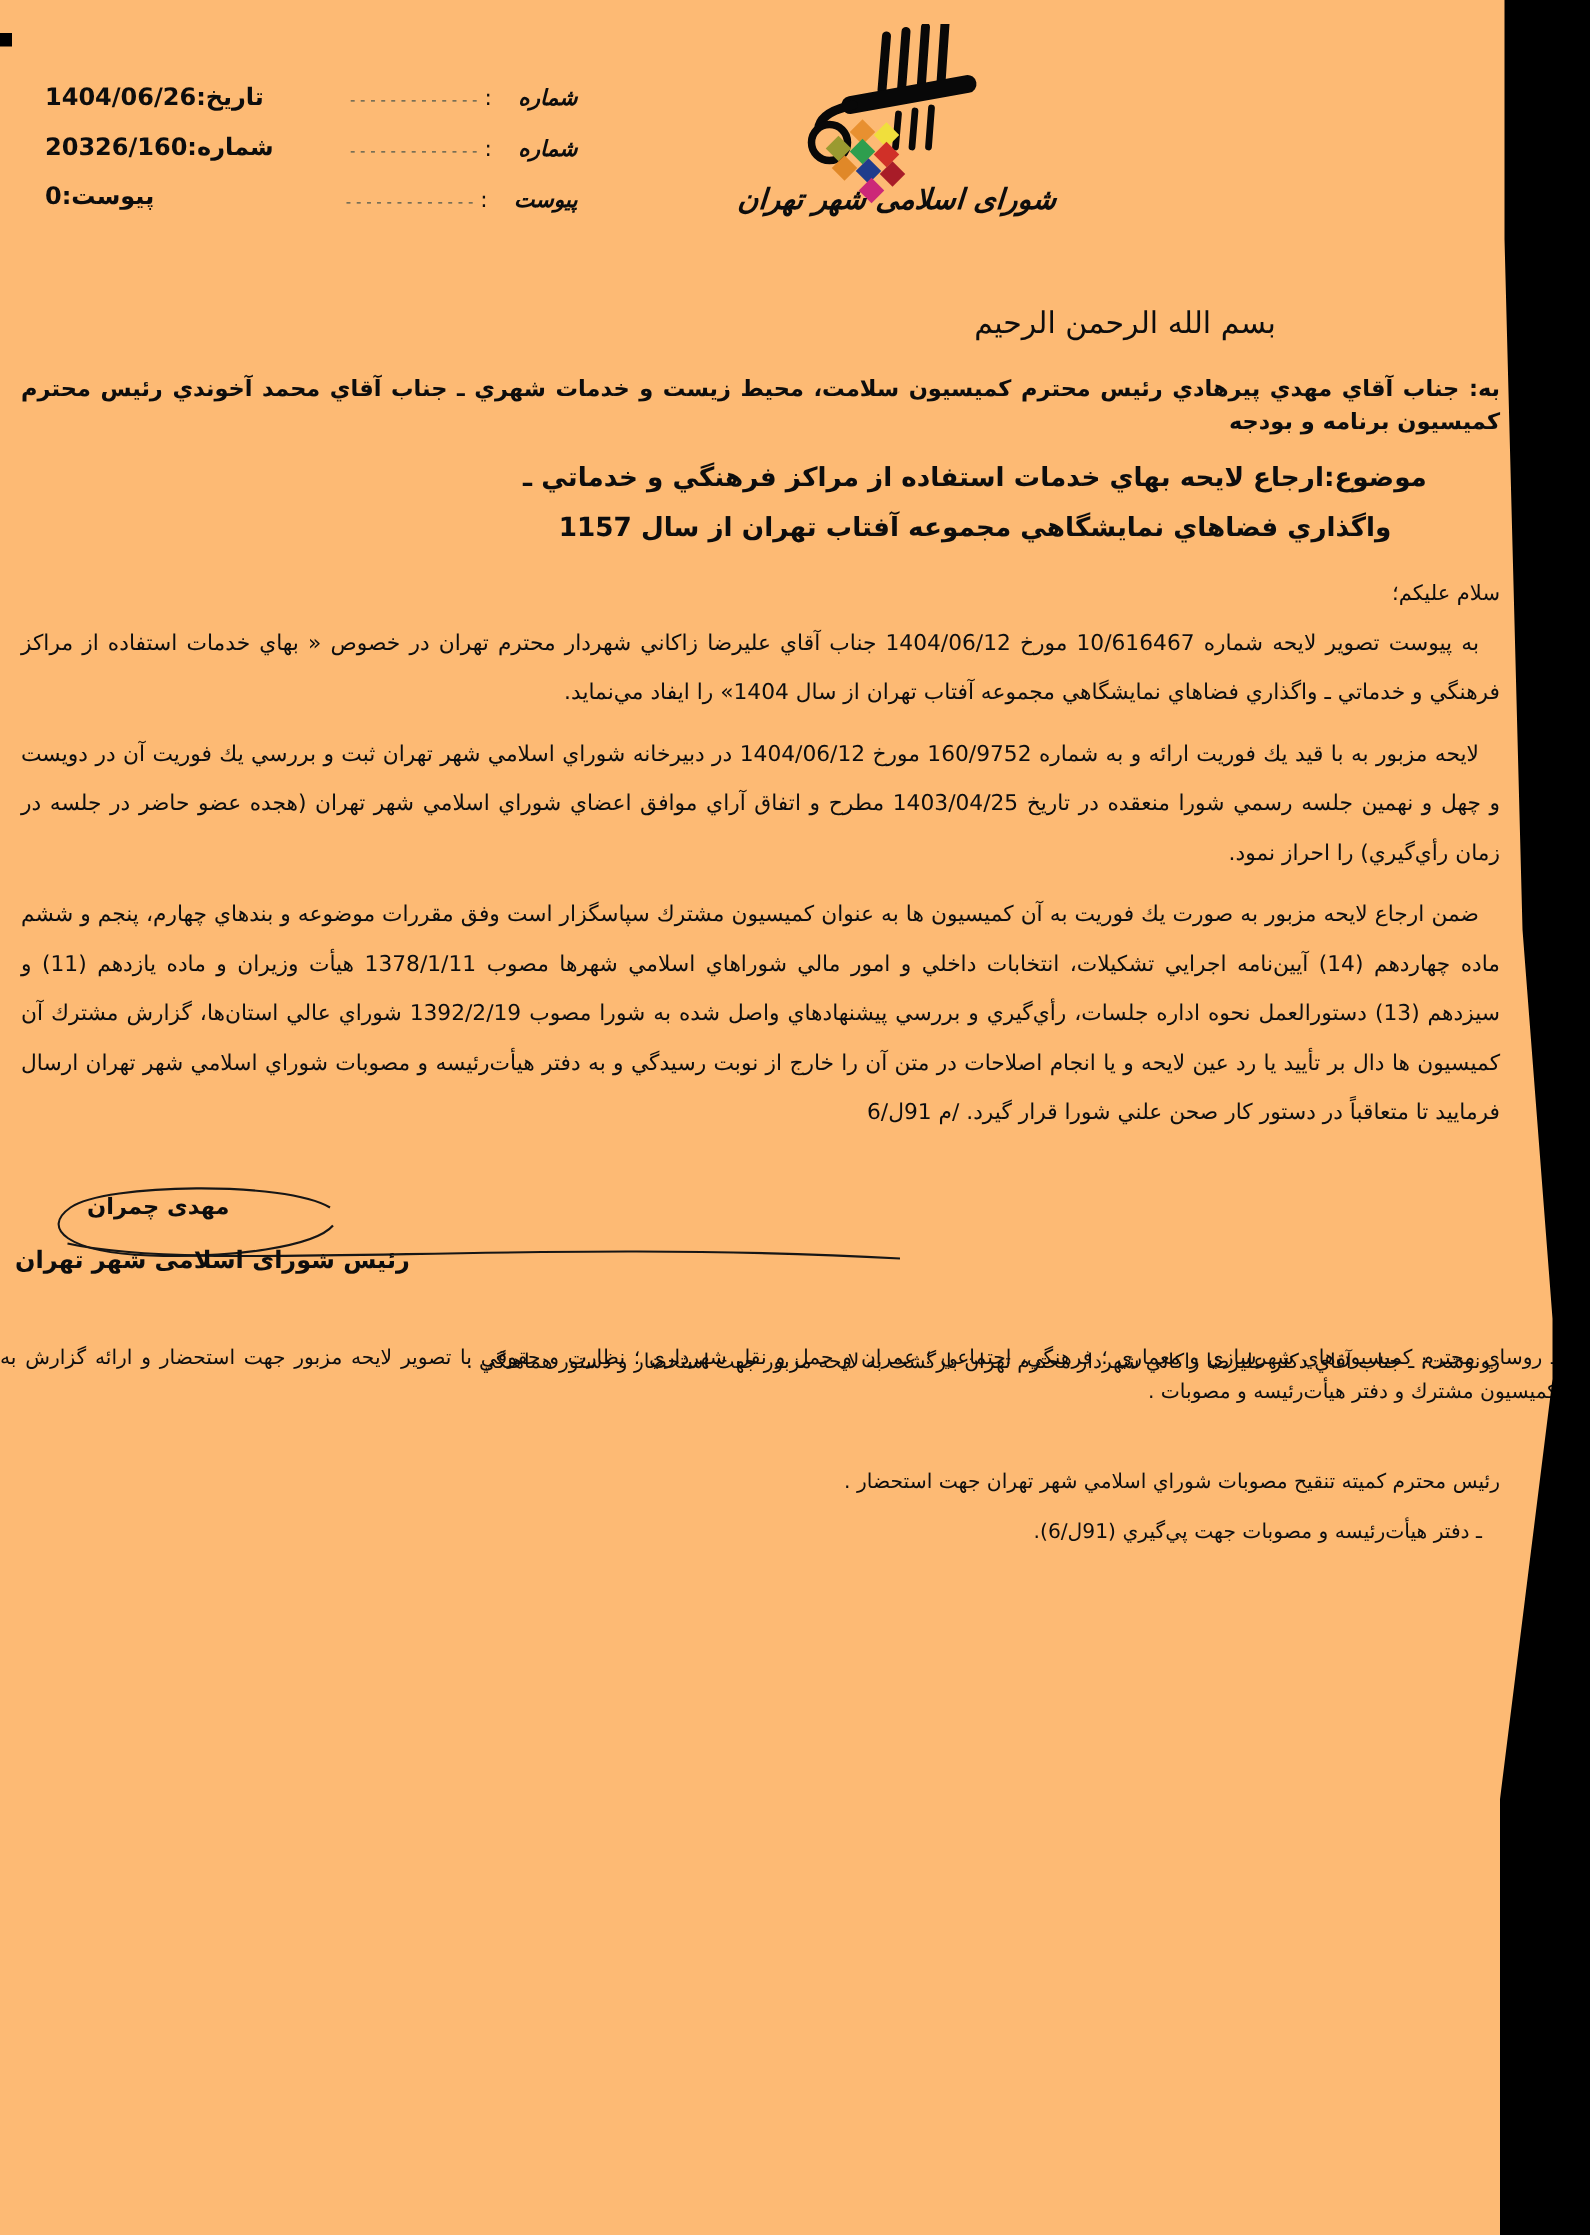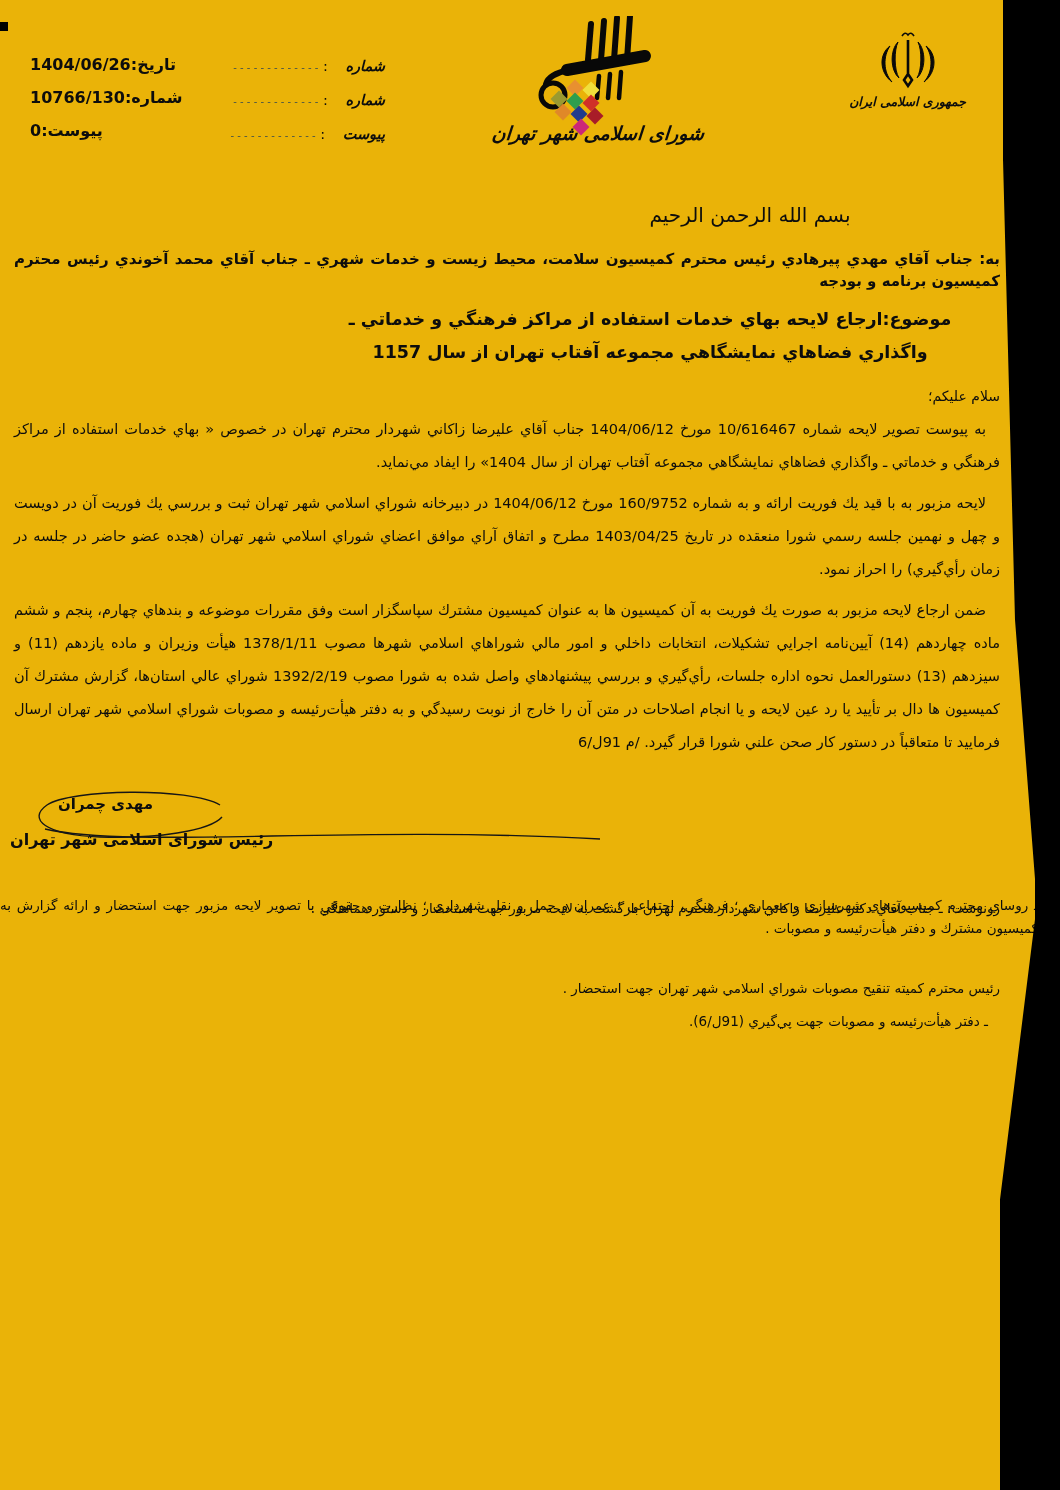--- a/index.html
+++ b/index.html
@@ -1,16 +1,16 @@
 <!DOCTYPE html>
 <html lang="fa"><head>
 <meta charset="utf-8">
 <style>
   html,body{margin:0;padding:0;background:#ffffff;}
-  #page{position:relative;width:1060px;height:1490px;background:#eab308;overflow:hidden;
+  #page{position:relative;width:1060px;height:1490px;background:#fdba74;overflow:hidden;
         font-family:"DejaVu Sans",sans-serif;color:#0d0d0d;direction:rtl;}
   .abs{position:absolute;}
   
   #black-strip{position:absolute;top:0;right:0;width:60px;height:1490px;background:#000;z-index:50;
      clip-path:polygon(3px 0%,60px 0%,60px 100%,0px 100%,0px 80.5%,35px 61.7%,35px 59%,15px 41.6%,3px 10.7%);}
   #corner-mark{position:absolute;left:0;top:22px;width:8px;height:9px;background:#000;}
 
   
   #info-block{left:30px;top:48px;width:170px;text-align:left;font-weight:bold;font-size:16px;line-height:33px;direction:rtl;}
   #info-block .row{white-space:nowrap;text-align:left;}
@@ -60,21 +60,21 @@
 
 <div id="page">
 
   <div id="corner-mark"></div>
 
   <div class="abs" id="info-block">
     <div class="row">
       <span>تاريخ:</span><span>1404/06/26</span>
     </div>
     <div class="row">
-      <span>شماره:</span><span>10766/130</span>
+      <span>شماره:</span><span>20326/160</span>
     </div>
     <div class="row">
       <span>پيوست:</span><span>0</span>
     </div>
   </div>
 
   <div class="abs" id="stamp-fields">
     <div class="srow">
       <span class="slabel">شماره</span>
       <span> : </span>
@@ -114,33 +114,20 @@
       <div class="diamond" style="left: 18px; top: 13px; background-color: rgb(46, 158, 78);"></div>
       <div class="diamond" style="left: 34px; top: 15px; background-color: rgb(208, 48, 40);"></div>
       <div class="diamond" style="left: 6px; top: 24px; background-color: rgb(224, 136, 40);"></div>
       <div class="diamond" style="left: 22px; top: 26px; background-color: rgb(32, 60, 140);"></div>
       <div class="diamond" style="left: 38px; top: 28px; background-color: rgb(168, 28, 40);"></div>
       <div class="diamond" style="left: 24px; top: 39px; background-color: rgb(204, 40, 120);"></div>
     </div>
     <div id="logo-title">شورای اسلامی شهر تهران</div>
   </div>
 
-  <div class="abs" id="emblem">
-    <svg width="84" height="64" viewBox="0 0 84 64">
-      <g fill="#0a0a0a" stroke="#0a0a0a">
-        <path d="M36 8 Q39 3 42 7 Q45 3 48 8" fill="none" stroke-width="1.6"></path>
-        <path d="M42 12 L42 46 L38 52 L42 58 L46 52 L42 46" fill="none" stroke-width="2.6"></path>
-        <path d="M32 14 C 24 22, 24 42, 33 50 C 28 42, 28 22, 32 14 Z" stroke-width="1"></path>
-        <path d="M24 18 C 13 26, 13 44, 26 54 C 17 44, 17 28, 24 18 Z" stroke-width="1"></path>
-        <path d="M52 14 C 60 22, 60 42, 51 50 C 56 42, 56 22, 52 14 Z" stroke-width="1"></path>
-        <path d="M60 18 C 71 26, 71 44, 58 54 C 67 44, 67 28, 60 18 Z" stroke-width="1"></path>
-      </g>
-    </svg>
-    <div id="emblem-caption">جمهوری اسلامی ایران</div>
-  </div>
 
   <div class="abs" id="bismillah">بسم الله الرحمن الرحيم</div>
 
   <div class="abs" id="to-block">به: جناب آقاي مهدي پيرهادي رئيس محترم كميسيون سلامت، محيط زيست و خدمات شهري ـ جناب آقاي محمد آخوندي رئيس محترم كميسيون برنامه و بودجه</div>
 
   <div class="abs" id="subject-block">
     <div>موضوع:ارجاع لايحه بهاي خدمات استفاده از مراكز فرهنگي و خدماتي ـ</div>
     <div>واگذاري فضاهاي نمايشگاهي مجموعه آفتاب تهران از سال 1157</div>
   </div>
 

